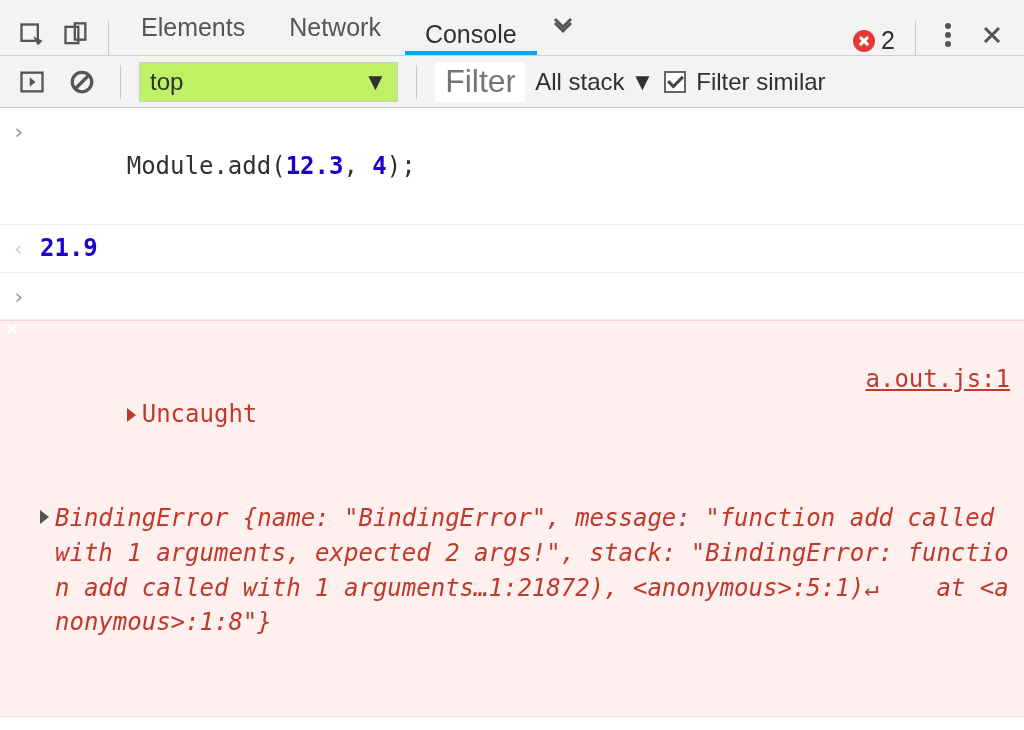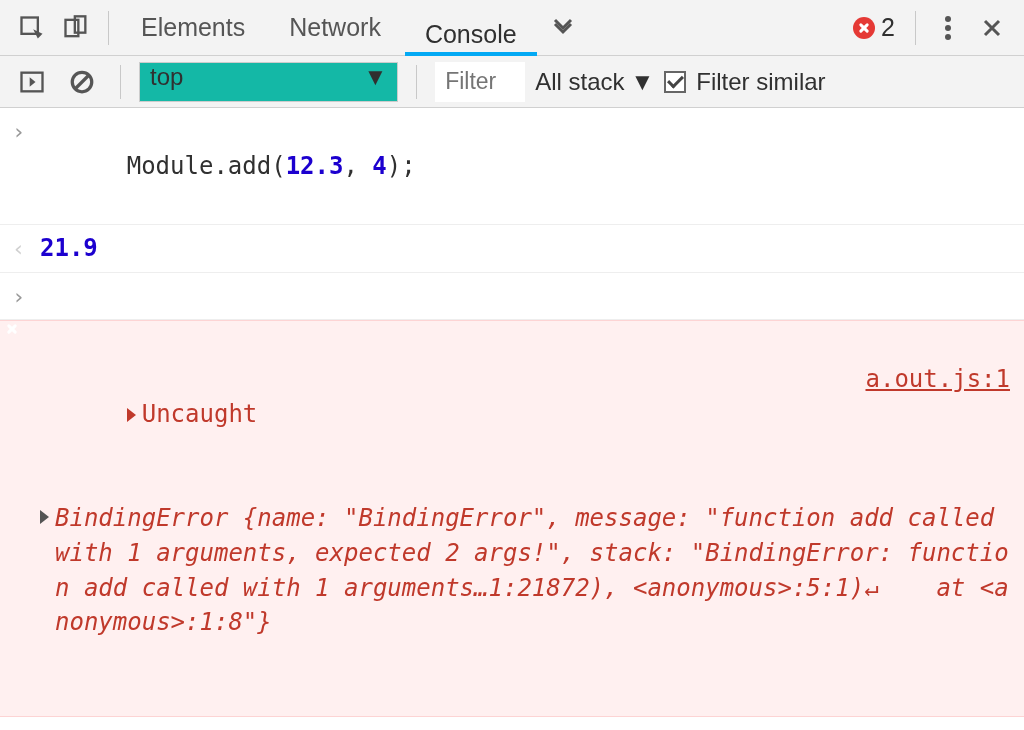--- a/index.html
+++ b/index.html
@@ -6,21 +6,21 @@
   body {
     font-family: -apple-system, "Helvetica Neue", Arial, sans-serif;
     background: #fff;
     width: 1024px;
     height: 730px;
     overflow: hidden;
     color: #303030;
   }
   .toolbar {
     display: flex;
-    align-items: center;
+    align-items: flex-end;
     height: 56px;
     border-bottom: 1px solid #d0d0d0;
     background: #f3f3f3;
     padding: 0 12px;
     gap: 4px;
   }
   .tool-icon {
     width: 40px; height: 40px;
     display: flex; align-items: center; justify-content: center;
     color: #555;
@@ -56,27 +56,27 @@
   .circle-x::before { transform: translate(-50%,-50%) rotate(45deg); }
   .circle-x::after  { transform: translate(-50%,-50%) rotate(-45deg); }
   .subbar {
     display: flex; align-items: center; height: 52px;
     border-bottom: 1px solid #d0d0d0;
     background: #f3f3f3;
     padding: 0 12px;
     gap: 10px;
   }
   .ctx-select {
-    font-size: 24px; color: #303030; background: #14b8a6;
+    font-size: 24px; color: #303030; background: #bef264;
     border: 1px solid #ccc; height: 40px;
-    padding: 0 10px; display:flex; align-items:flex-start; gap: 180px;
+    padding: 0 10px; display:flex; align-items:center; gap: 180px;
   }
   .filter-input {
     font-family: inherit;
-    font-size: 23px; color: #888; background:#fff;
+    font-size: 32px; color: #888; background:#fff;
     height:40px; padding:0 10px;
     border: none; outline: none;
     width: 90px;
   }
   .levels {
     font-size: 24px; color:#303030; display:flex; align-items:center; gap:6px;
   }
   .chk {
     width:22px; height:22px; border:2px solid #666; display:inline-flex;
     align-items:center; justify-content:center; background:#fff;

